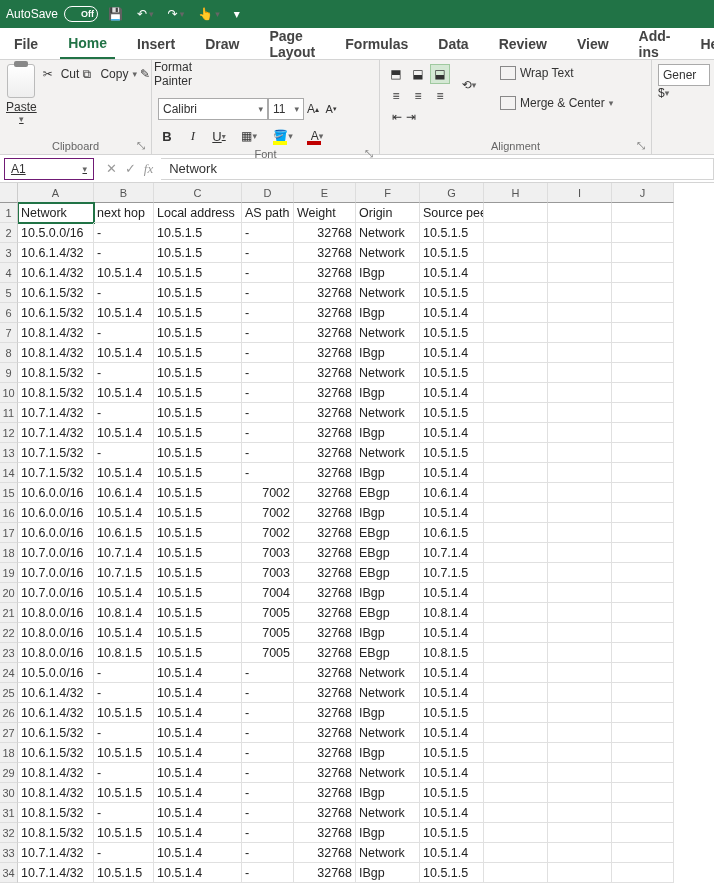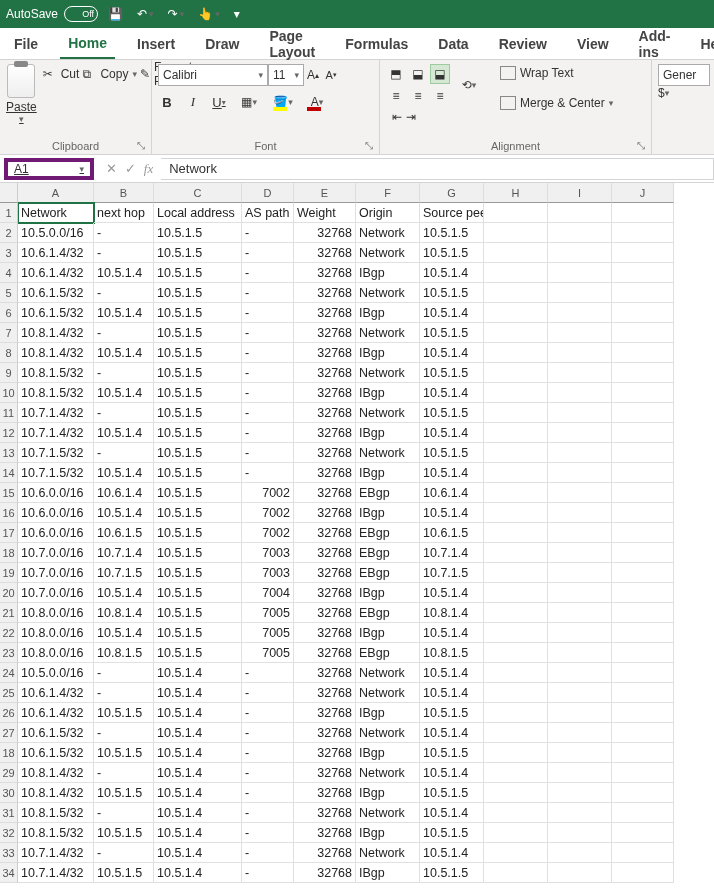--- a/index.html
+++ b/index.html
@@ -2,21 +2,21 @@
 <html><head>
 <meta charset="utf-8">
 <style>
 * { margin:0; padding:0; box-sizing:border-box; font-family:"Segoe UI",Arial,sans-serif; }
 body { background:#fff; font-size:13px; color:#333; width:714px; overflow:hidden; }
 
 
 .titlebar { background:#217346; color:#fff; height:28px; display:flex; align-items:center; padding:0 6px; font-size:12px; }
 .titlebar .left { display:flex; align-items:center; gap:6px; }
 .autosave-lbl { font-size:12px; }
-.autosave-toggle { width:34px; height:16px; border:1px solid #fff; border-radius:8px; display:flex; align-items:center; justify-content:flex-end; padding:0 3px; font-size:9px; }
+.autosave-toggle { width:34px; height:16px; border:1px solid #fff; border-radius:8px; display:flex; align-items:center; justify-content:flex-end; padding:0 3px; font-size:9px;font-weight:bold; }
 .titlebar .icon-btn { color:#fff; display:flex; align-items:center; gap:2px; padding:0 4px; cursor:pointer; }
 .titlebar .filename { position:absolute; left:50%; transform:translateX(-50%); white-space:nowrap; }
 
 
 .ribbon-tabs { background:#fff; border-bottom:1px solid #d4d4d4; display:flex; align-items:center; height:32px; padding-left:6px; gap:14px; font-size:14px; color:#444; }
 .ribbon-tabs .tab { padding:6px 8px; cursor:pointer;font-weight:bold; }
 .ribbon-tabs .tab.active { color:#217346; border-bottom:2px solid #217346; }
 
 
 .ribbon { background:#f3f2f1; display:flex; height:95px; border-bottom:1px solid #d4d4d4; font-size:12px; }
@@ -28,21 +28,21 @@
 .paste-btn { display:flex; flex-direction:column; align-items:center; width:38px; cursor:pointer;text-decoration:underline; }
 .paste-icon { width:28px; height:34px; background:linear-gradient(#fff,#eee); border:1px solid #bbb; border-radius:3px; position:relative; margin-bottom:2px; }
 .paste-icon::before { content:""; position:absolute; top:-4px; left:6px; width:14px; height:6px; background:#888; border-radius:2px; }
 .clip-small { display:flex; flex-direction:row; gap:3px; }
 .clip-small .row { display:flex; align-items:center; gap:4px; cursor:pointer; }
 .scissors,.copy-ico,.brush { width:14px; height:14px; display:inline-block; }
 .scissors::before { content:"✂"; font-size:12px; }
 .copy-ico::before { content:"⧉"; font-size:12px; }
 .brush::before { content:"✎"; font-size:12px; }
 
-.font-top { display:flex; gap:0; align-items:flex-start; margin-bottom:6px; }
+.font-top { display:flex; gap:0; align-items:flex-start; margin-bottom:6px;margin-top:34px; }
 .font-name { width:110px; height:22px; border:1px solid #aaa; background:#fff; padding:2px 4px; display:flex; align-items:center; justify-content:space-between; font-size:12px; }
 .font-size { width:36px; height:22px; border:1px solid #aaa; background:#fff; padding:2px 4px; display:flex; align-items:center; justify-content:space-between; font-size:12px; }
 .font-grow,.font-shrink { width:18px; height:22px; display:flex; align-items:center; justify-content:center; cursor:pointer; }
 .font-bottom { display:flex; gap:8px; align-items:center; }
 .fb-btn { width:18px; height:20px; display:flex; align-items:center; justify-content:center; cursor:pointer; font-size:13px; }
 .bold { font-weight:bold; }
 .italic { font-style:italic; font-family:serif; }
 .underline { text-decoration:underline; }
 .border-btn,.fill-btn,.color-btn { width:26px; height:20px; display:flex; align-items:center; justify-content:center; cursor:pointer; position:relative; }
 .fill-swatch { width:14px; height:4px; background:#ffff00; position:absolute; bottom:1px; left:3px; }
@@ -56,21 +56,21 @@
 .wrap-merge { display:flex; flex-direction:column; gap:12px; margin-left:8px; }
 .wm-btn { display:flex; align-items:center; gap:4px; cursor:pointer; padding:2px 4px; }
 .wm-icon { width:16px; height:14px; border:1px solid #888; }
 
 .numfmt { display:flex; flex-direction:column; }
 .numfmt-sel { width:52px; height:22px; border:1px solid #aaa; background:#fff; padding:2px 4px; font-size:12px; display:flex; align-items:center; overflow:hidden; }
 .numfmt-row { display:flex; gap:6px; }
 
 
 .fbar { display:flex; align-items:center; height:28px; border-bottom:1px solid #d4d4d4; background:#fff; }
-.namebox { width:90px; height:22px; border:4px solid #701a75; margin:0 4px; padding:2px 6px; display:flex; align-items:center; justify-content:space-between; font-size:12px;text-decoration:underline; }
+.namebox { width:90px; height:22px; border:1px solid #701a75; margin:0 4px; padding:2px 6px; display:flex; align-items:center; justify-content:space-between; font-size:12px;text-decoration:underline; }
 .fbar-btns { display:flex; gap:8px; padding:0 8px; color:#999; }
 .fbar-btn { cursor:pointer; }
 .fx { font-style:italic; font-family:serif; }
 .formula-input { flex:1; height:22px; border:1px solid #d4d4d4; border-left:none; padding:2px 8px; font-size:13px; }
 
 
 .sheet { display:flex; }
 .rowhdrs { display:flex; flex-direction:column; }
 .corner { width:18px; height:20px; background:#f0f0f0; border-right:1px solid #ccc; border-bottom:1px solid #999; }
 .rowhdr { width:18px; height:20px; background:#f0f0f0; border-right:1px solid #ccc; border-bottom:1px solid #ddd; display:flex; align-items:center; justify-content:center; font-size:11px; color:#555; }

